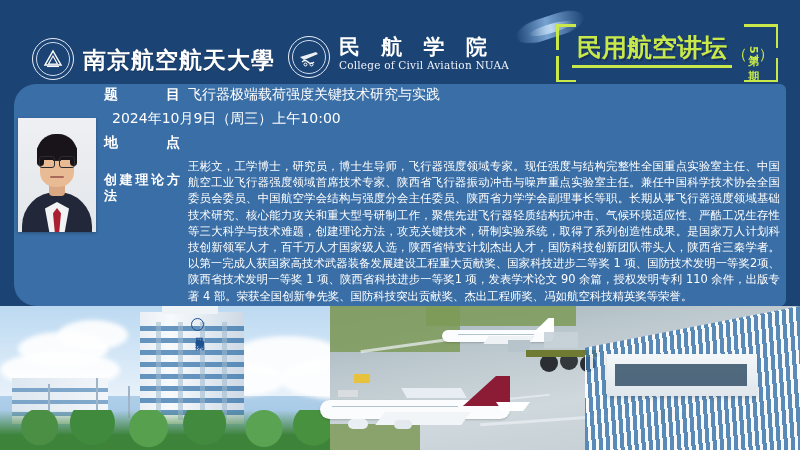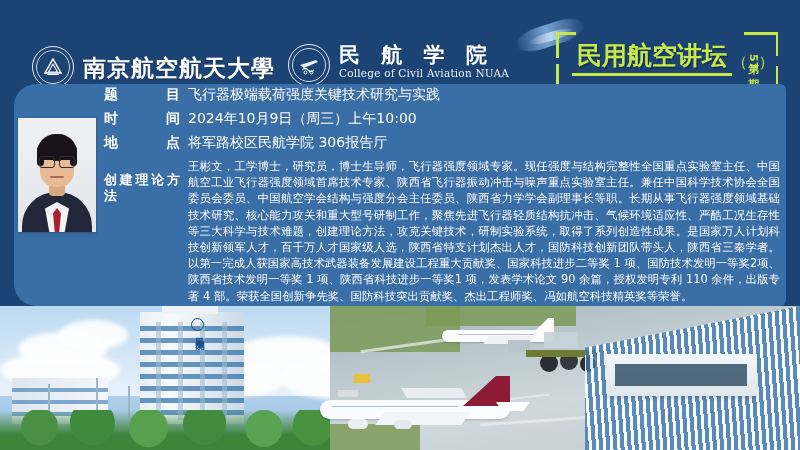--- a/index.html
+++ b/index.html
@@ -12,21 +12,21 @@
 
   
   .swoosh{position:absolute;left:515px;top:8px;width:70px;height:22px;
     background:linear-gradient(100deg,rgba(120,170,225,.0) 0%,rgba(150,195,240,.75) 45%,rgba(90,140,200,.0) 100%);
     transform:rotate(-18deg);border-radius:50%/70%;filter:blur(.4px);pointer-events:none;}
   .swoosh2{position:absolute;left:528px;top:16px;width:46px;height:9px;
     background:linear-gradient(100deg,rgba(200,225,250,0),rgba(210,232,252,.8),rgba(200,225,250,0));
     transform:rotate(-16deg);border-radius:50%;pointer-events:none;}
 
   
-  .header{position:absolute;left:0;top:16px;width:673px;height:88px;}
+  .header{position:absolute;left:0;top:8px;width:673px;height:88px;}
 
   .logo-nuaa{position:absolute;left:32px;top:30px;display:flex;align-items:center;gap:9px;}
   .logo-cca{position:absolute;left:288px;top:28px;display:flex;align-items:flex-start;gap:9px;}
 
   .seal{width:42px;height:42px;border-radius:50%;position:relative;flex:0 0 auto;}
   .seal .ring{position:absolute;inset:0;border-radius:50%;border:1.6px solid #e9eef7;}
   .seal .ring2{position:absolute;inset:4px;border-radius:50%;border:1px solid #cfdcef;}
   .seal .glyph{position:absolute;inset:0;display:flex;align-items:center;justify-content:center;}
 
   .cn-name{color:#ffffff;font-family:"DejaVu Serif","Liberation Serif",serif;
@@ -229,27 +229,25 @@
 
   <div class="info">
 
     <div class="row">
       <div class="lbl">题目</div>
       <div class="val">飞行器极端载荷强度关键技术研究与实践</div>
     </div>
 
 
     <div class="row">
-      <div class="lbl">时间</div>
       <div class="val">2024年10月9日（周三）上午10:00</div>
     </div>
 
     <div class="row">
       <div class="lbl">地点</div>
-      <div class="val">将军路校区民航学院 306报告厅</div>
     </div>
 
     <div class="bio-row">
       <div class="bio-lbl">创建理论方法</div>
       <div class="bio">王彬文，工学博士，研究员，博士生导师，飞行器强度领域专家。现任强度与结构完整性全国重点实验室主任、中国航空工业飞行器强度领域首席技术专家、陕西省飞行器振动冲击与噪声重点实验室主任。兼任中国科学技术协会全国委员会委员、中国航空学会结构与强度分会主任委员、陕西省力学学会副理事长等职。长期从事飞行器强度领域基础技术研究、核心能力攻关和重大型号研制工作，聚焦先进飞行器轻质结构抗冲击、气候环境适应性、严酷工况生存性等三大科学与技术难题，创建理论方法，攻克关键技术，研制实验系统，取得了系列创造性成果。是国家万人计划科技创新领军人才，百千万人才国家级人选，陕西省特支计划杰出人才，国防科技创新团队带头人，陕西省三秦学者。以第一完成人获国家高技术武器装备发展建设工程重大贡献奖、国家科技进步二等奖 1 项、国防技术发明一等奖2项、陕西省技术发明一等奖 1 项、陕西省科技进步一等奖1 项，发表学术论文 90 余篇，授权发明专利 110 余件，出版专著 4 部。荣获全国创新争先奖、国防科技突出贡献奖、杰出工程师奖、冯如航空科技精英奖等荣誉。</div>
     </div>
   </div>
 
   <div class="band">
     <div class="topline"></div>

